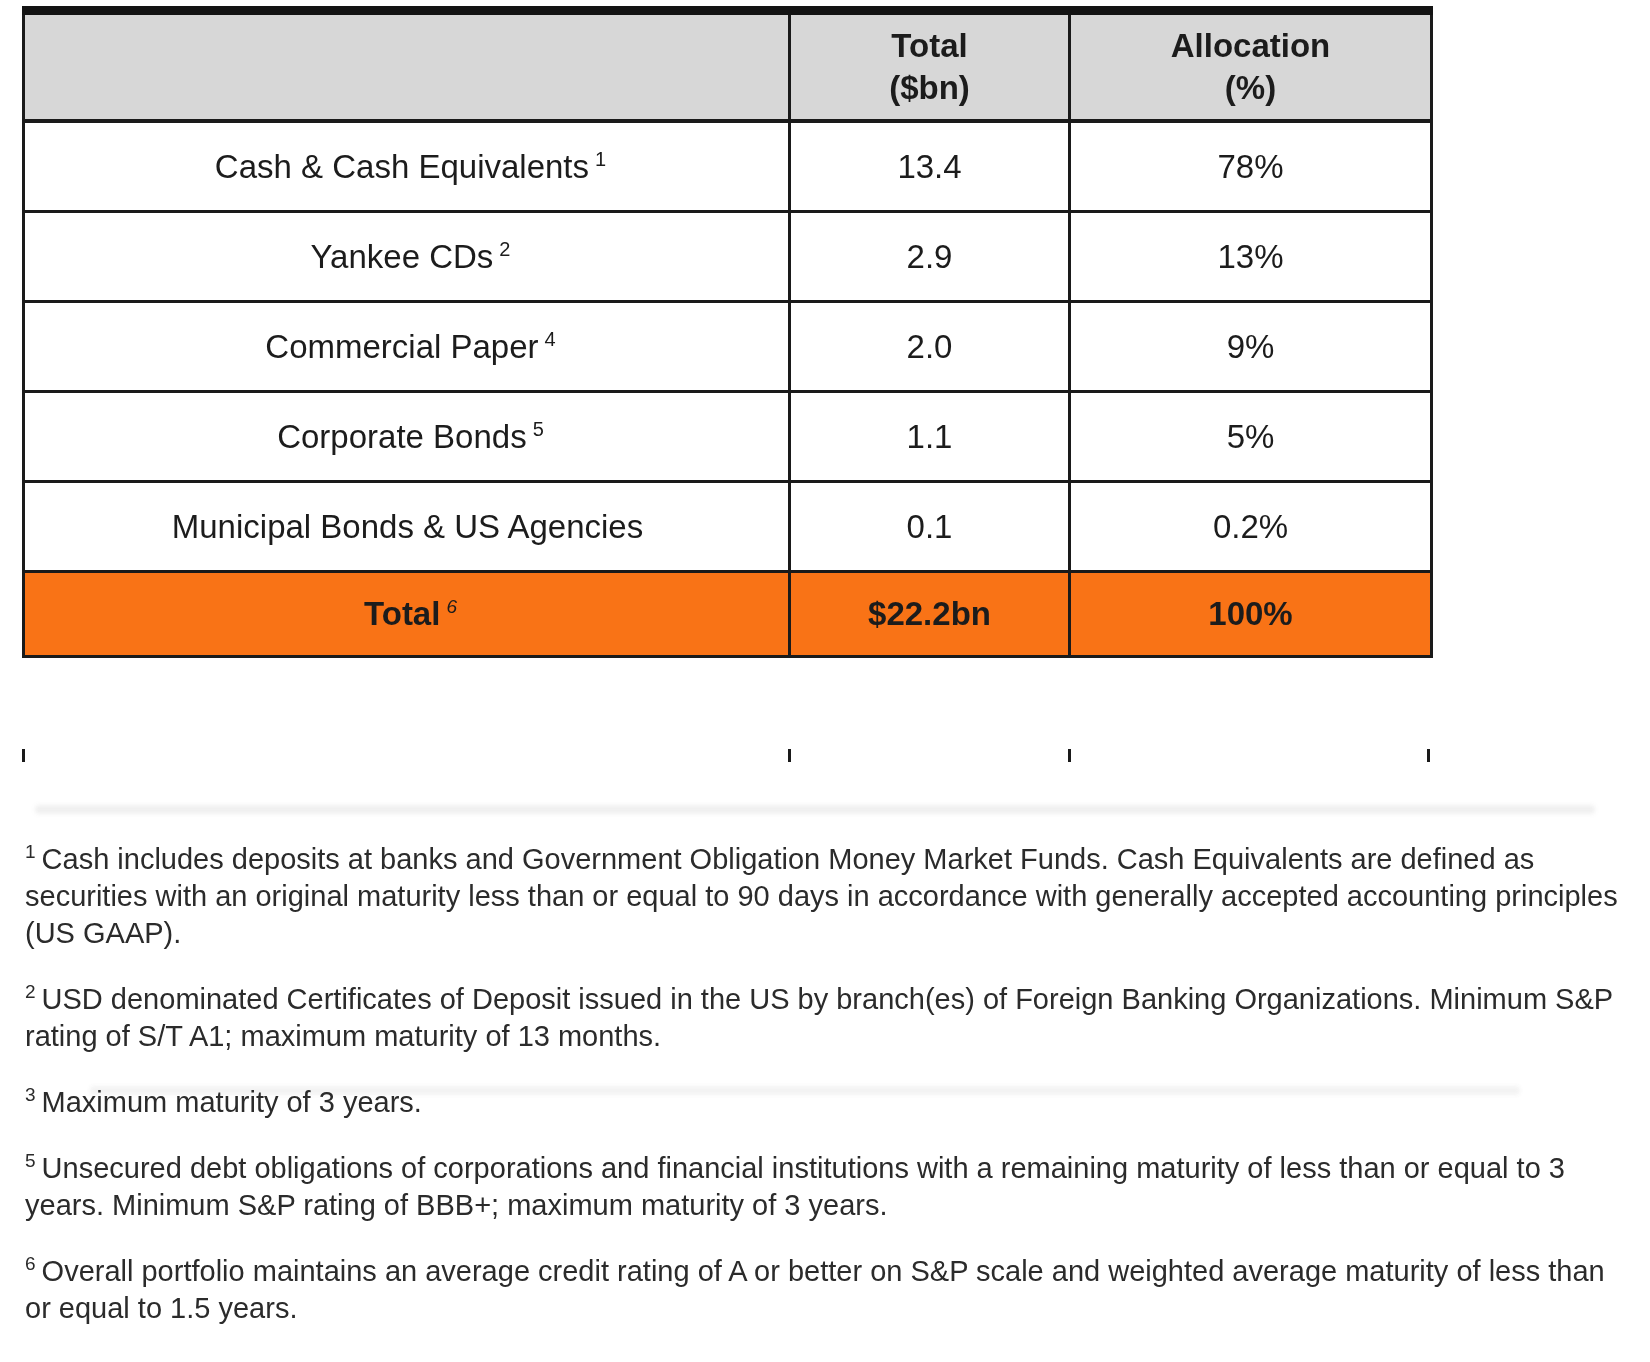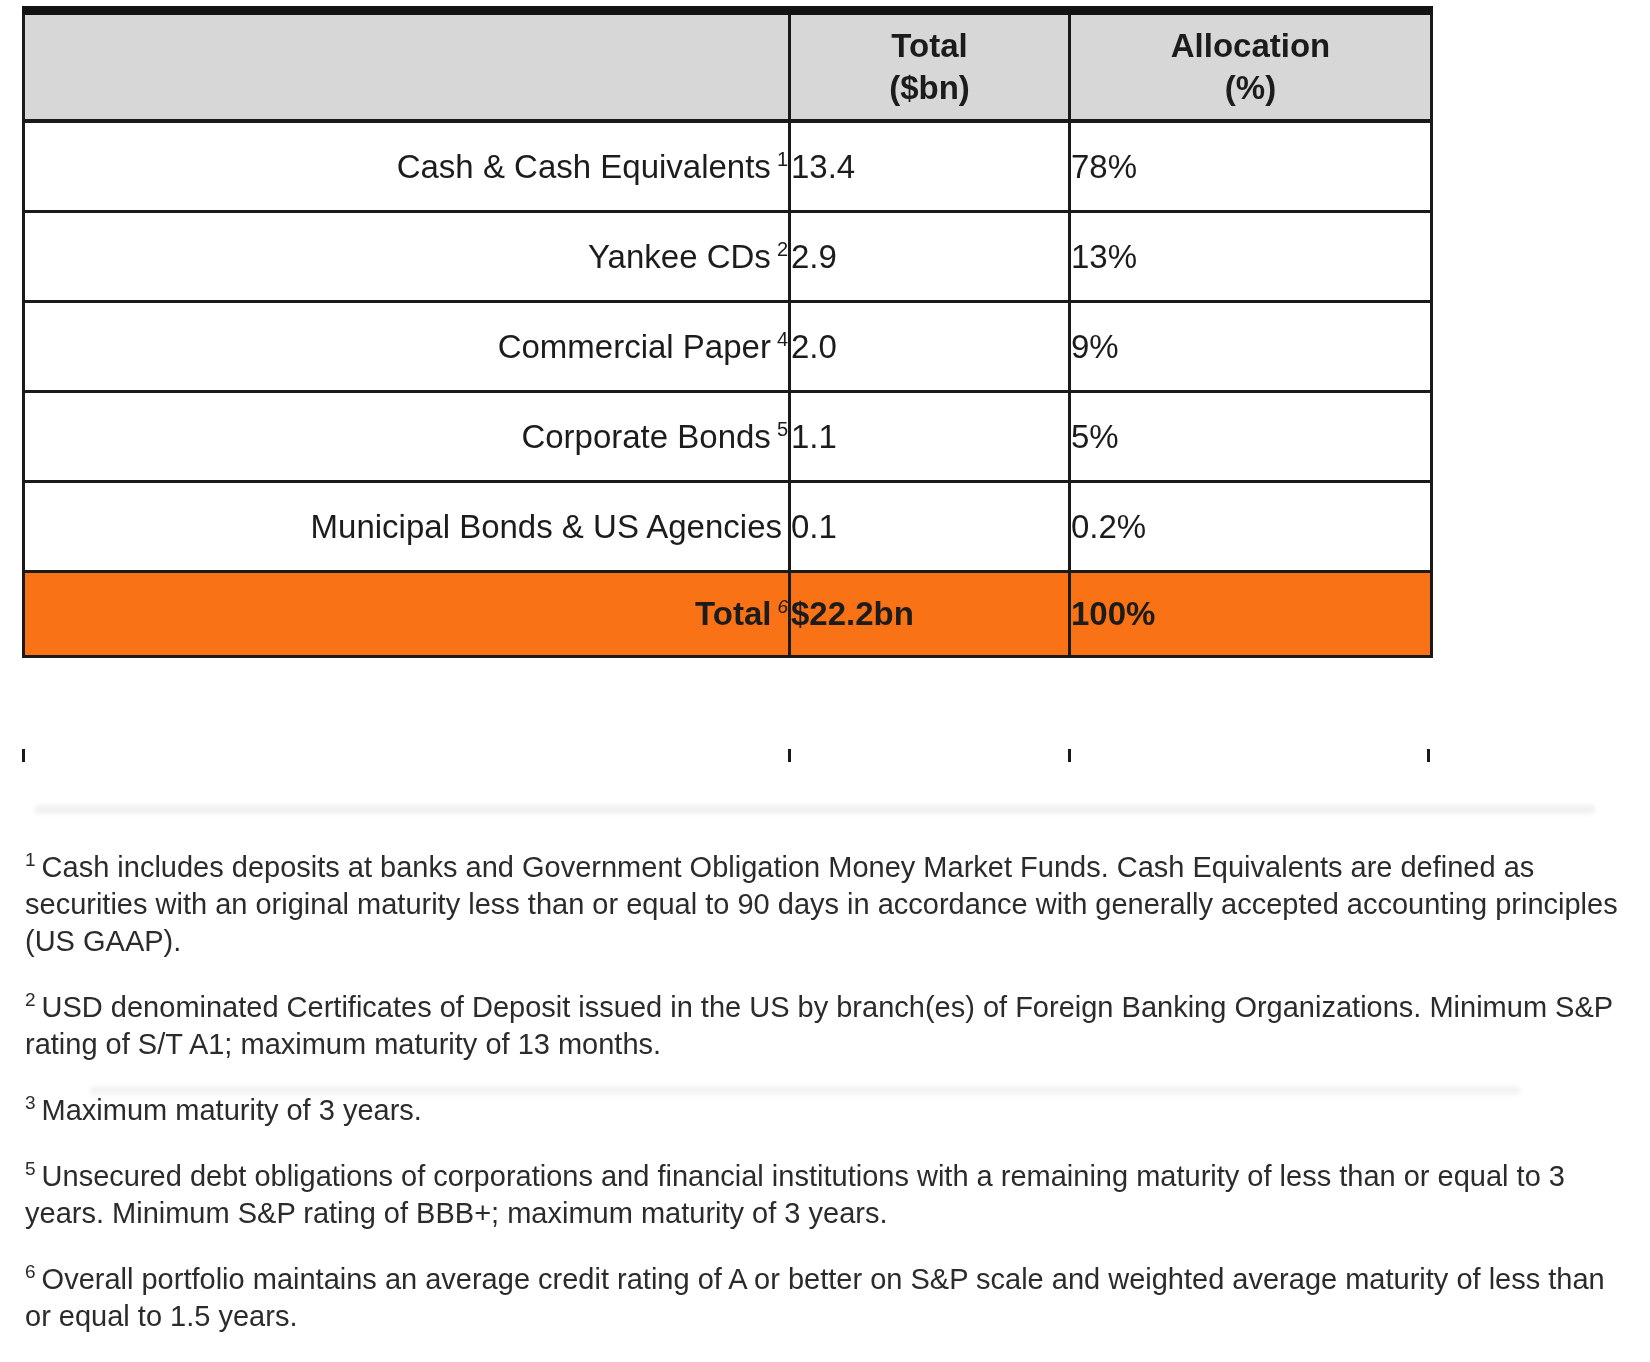--- a/index.html
+++ b/index.html
@@ -47,24 +47,24 @@
   table.alloc thead th {
     height: 104px;
     background: #d7d7d7;
     font-weight: bold;
     text-align: center;
     line-height: 42px;
     border-bottom: 4px solid #1a1a1a;
   }
   table.alloc tbody td { height: 87px; }
   table.alloc td.lbl {
-    text-align: right;
+    text-align: center;
     padding-left: 8px;
   }
-  table.alloc td.num { }
+  table.alloc td.num { text-align: center; }
 
   table.alloc sup {
     font-size: 20px;
     vertical-align: super;
     line-height: 0;
     margin-left: 6px;
   }
 
   table.alloc tr.total-row td {
     background: #f97316;
@@ -105,21 +105,21 @@
   .footnotes {
     position: absolute;
     left: 25px;
     top: 833px;
     width: 1612px;
     font-size: 29px;
     line-height: 37px;
     color: #2b2b2b;
   }
   .footnotes p {
-    margin: 16px 0 29px 0;
+    margin: 8px 0 29px 0;
   }
   .footnotes sup {
     font-size: 19px;
     vertical-align: super;
     line-height: 0;
     margin-right: 6px;
   }
 </style>
 </head>
 <body>

